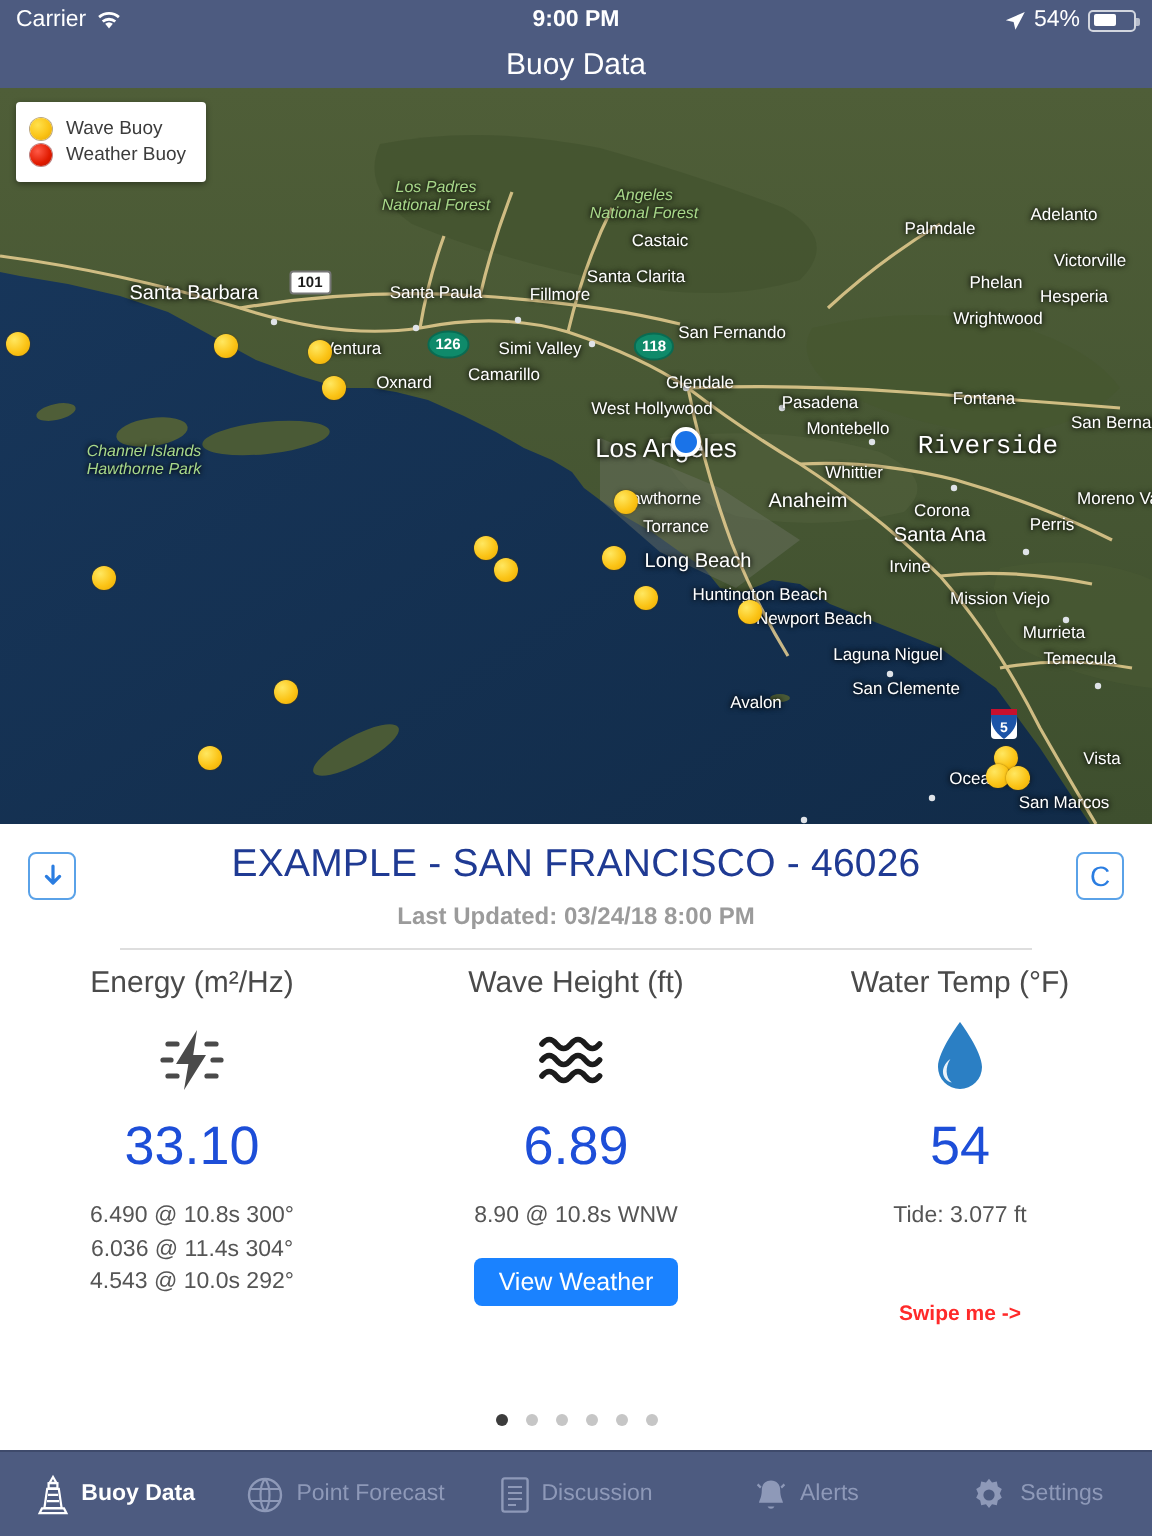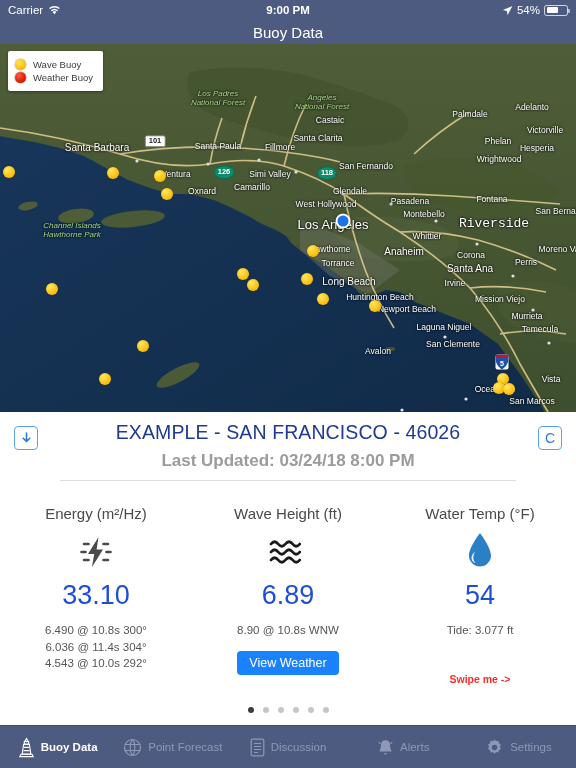--- a/index.html
+++ b/index.html
@@ -89,24 +89,24 @@
     position:absolute; width: 24px; height: 24px; border: 1.5px solid #5aa2e8;
     border-radius: 4px; background:#fff; color:#2a7de1; display:flex;
     align-items:center; justify-content:center; font-size: 14px; font-weight: 500;
   }
   .sq-btn.left { left: 14px; top: 14px; }
   .sq-btn.right { right: 14px; top: 14px; }
   .station-title {
     text-align:center; color:#1f3a93; font-size: 19.5px; font-weight: 500;
     letter-spacing: .1px;
   }
-  .last-updated { text-align:center; color:#9b9b9b; font-size: 17px; margin-top: 7px; font-weight: bold; }
+  .last-updated { text-align:center; color:#9b9b9b; font-size: 12px; margin-top: 7px; font-weight: bold; }
   .divider { height:1px; background:#dedede; margin: 9px 60px 0 60px; }
 
-  .cols { display:flex; margin-top: 24px; }
+  .cols { display:flex; margin-top: 8px; }
   .col { flex:1; text-align:center; padding: 0 4px; }
   .col-title { font-size: 15px; color:#4a4a4a; }
   .col-icon { height: 52px; display:flex; align-items:center; justify-content:center; margin-top: 4px; }
   .col-value { font-size: 27px; color:#1d4ed8; font-weight: 400; margin-top: 2px; }
   .col-sub { font-size: 11.5px; color:#555; line-height: 1.45; margin-top: 11px; }
   .view-weather {
     display:inline-block; margin-top: 12px; background:#1a82ff; color:#fff;
     font-size: 12.5px; padding: 5px 12px; border-radius: 4px; border: none;
   }
   .swipe-me { margin-top: 34px; color:#ff2a2a; font-size: 10.5px; font-weight: bold; }

